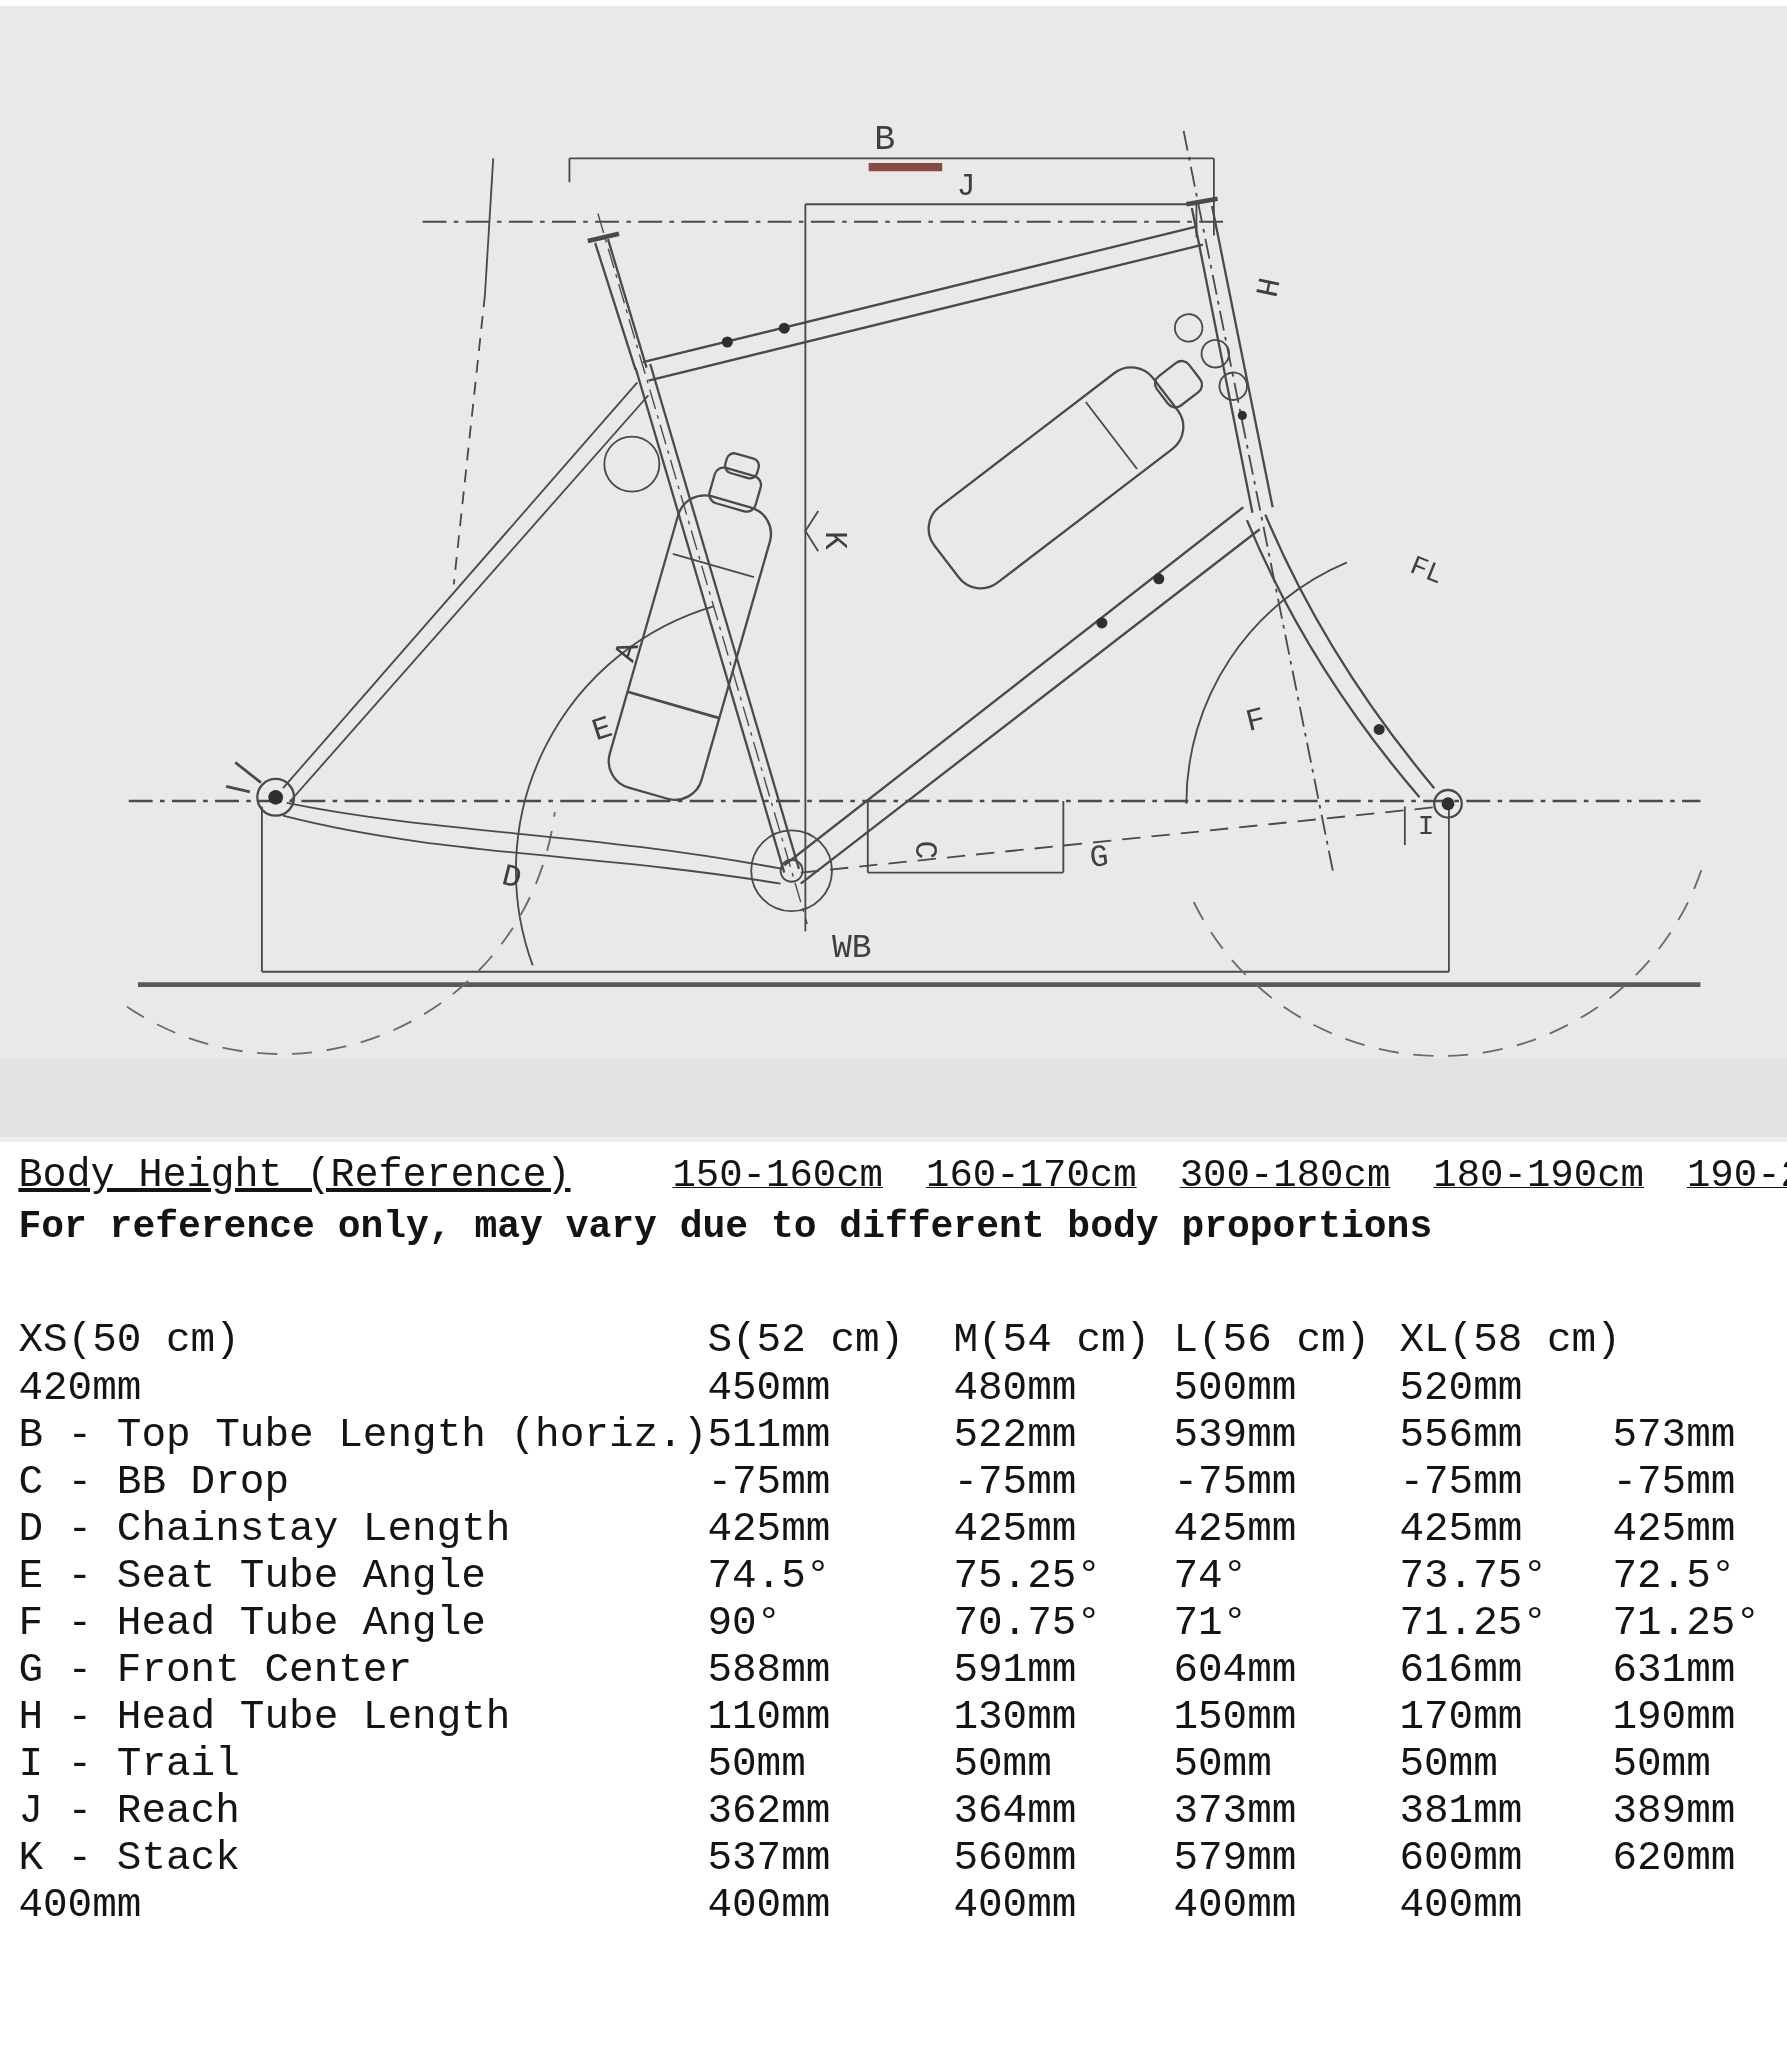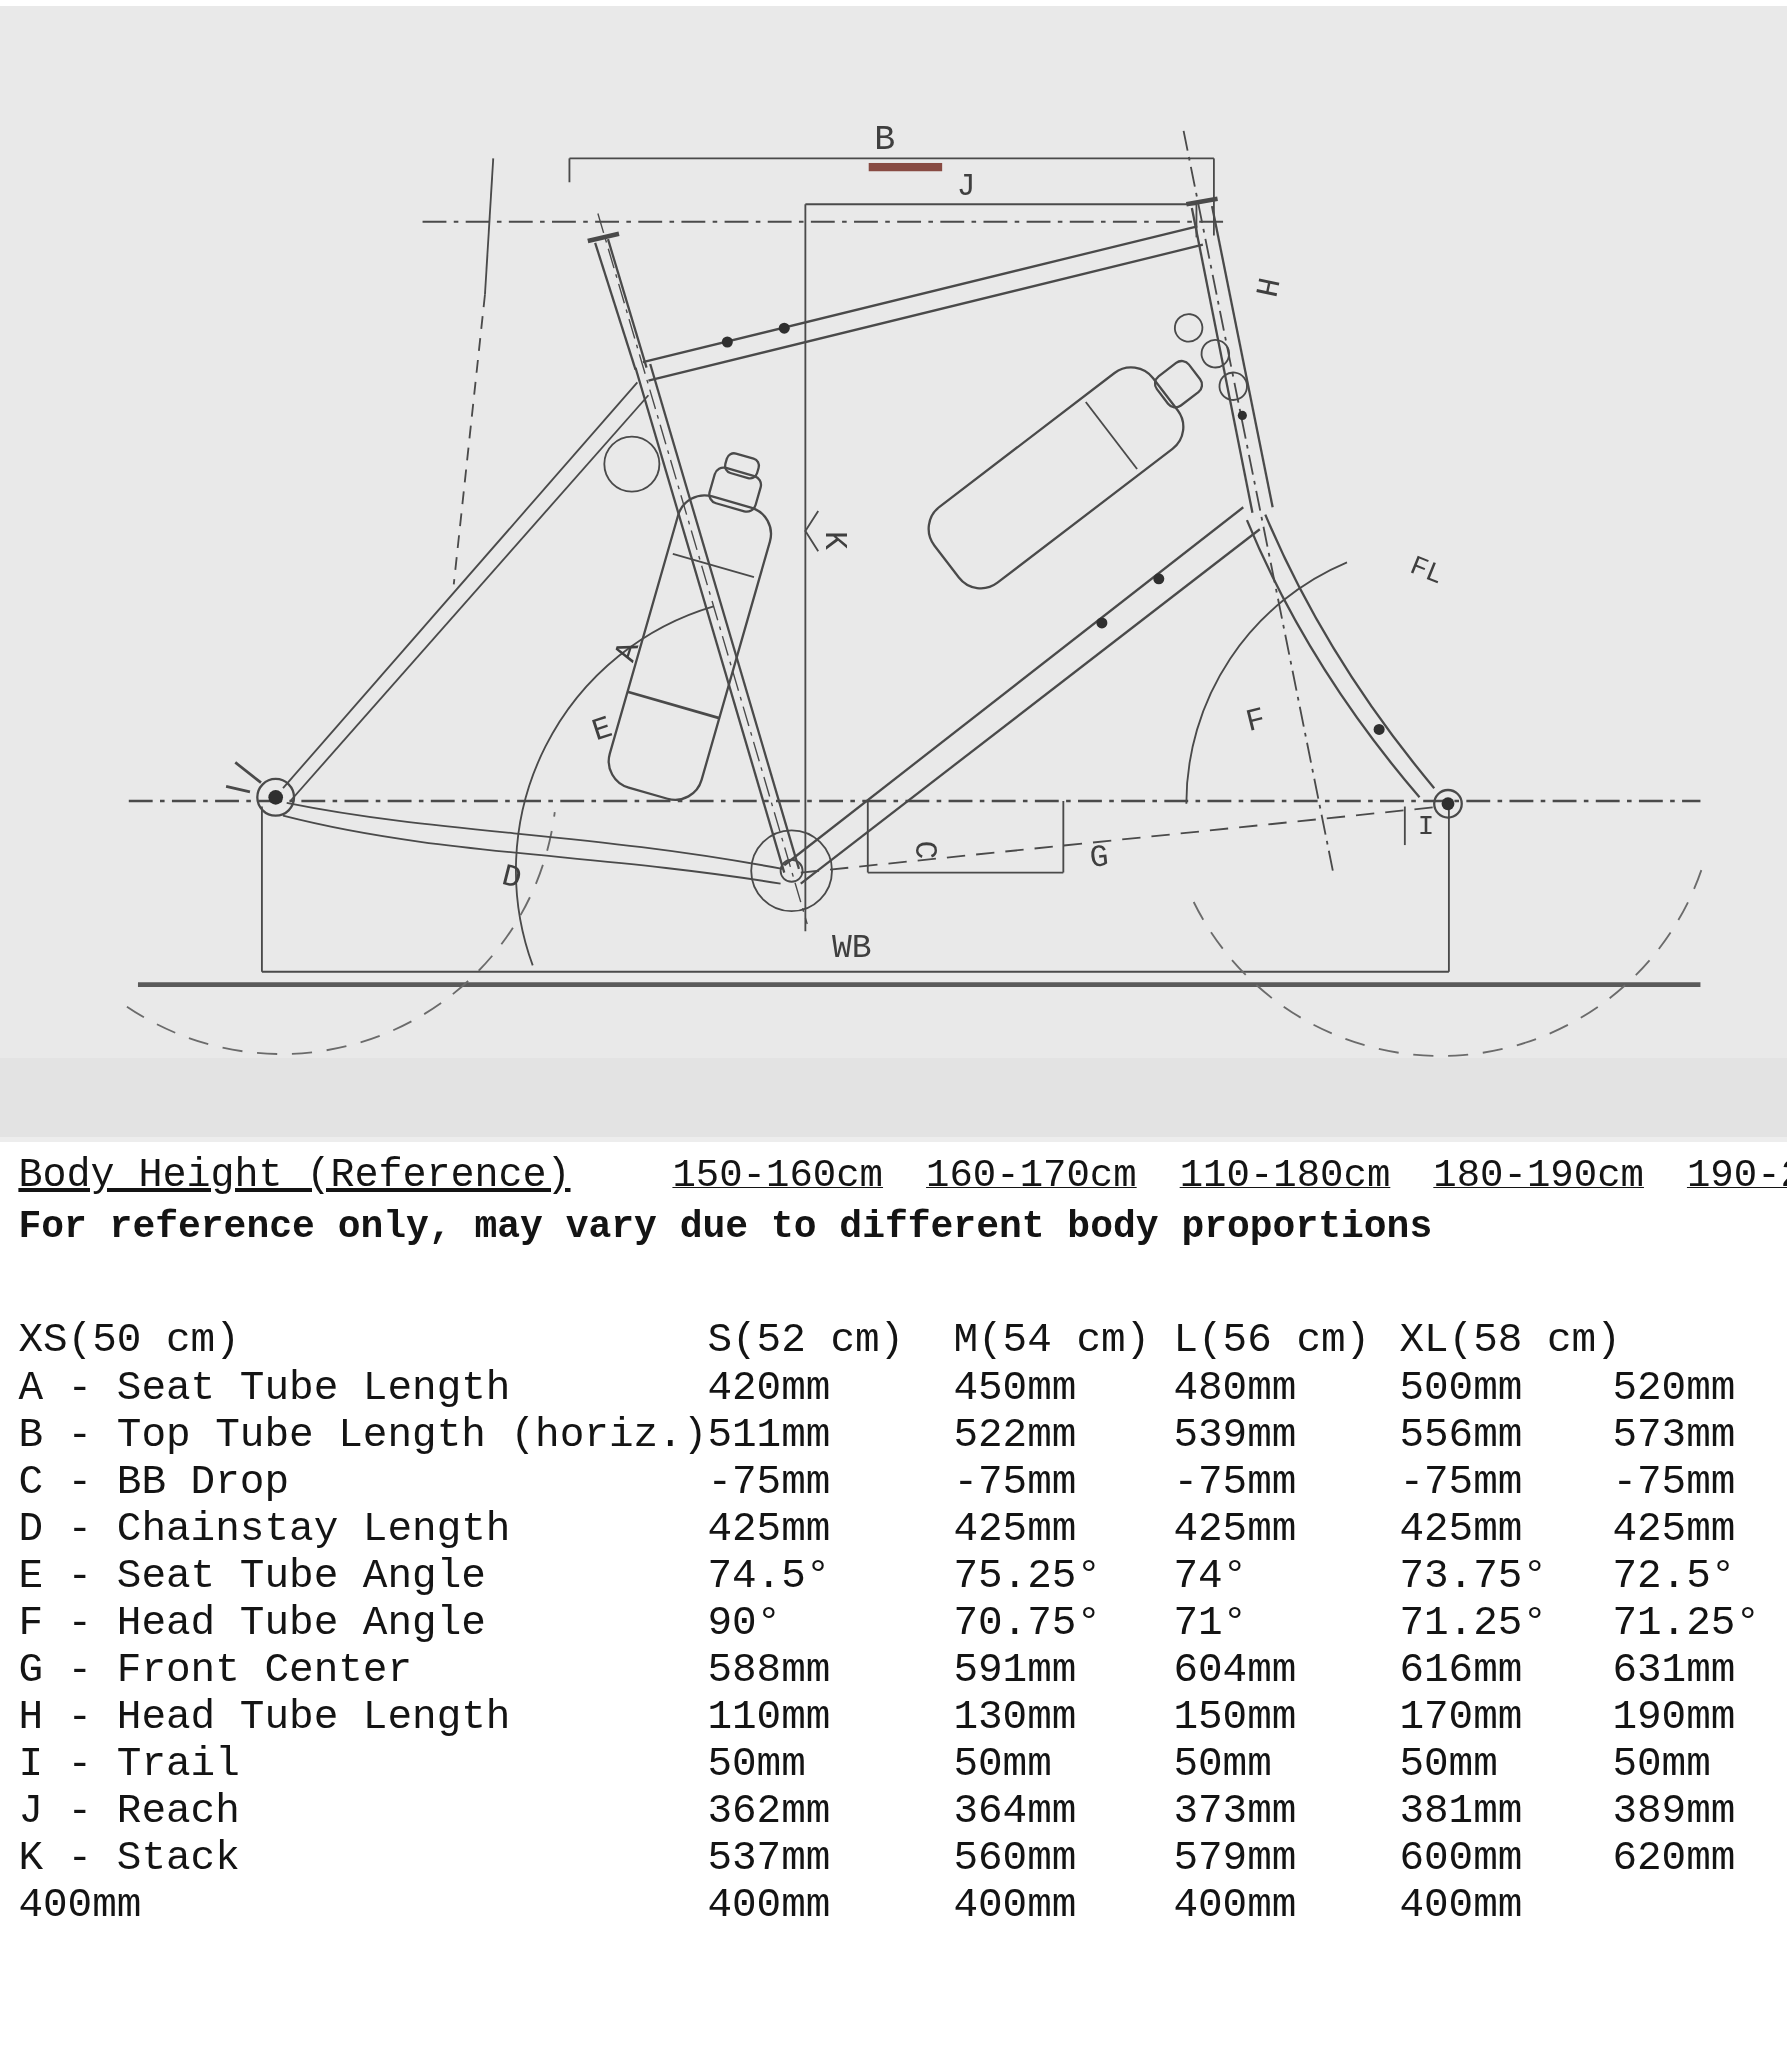--- a/index.html
+++ b/index.html
@@ -154,35 +154,34 @@
         <text class="lbl" x="1188" y="944" font-size="34" transform="rotate(-6 1188 944)">G</text>
         <text class="lbl" x="906" y="1042" font-size="36">WB</text>
         <text class="lbl" x="1544" y="908" font-size="30">I</text>
       </g>
     </svg>
     <div class="scan-band"></div>
   </div>
 
   <div class="bh-line">
     <span class="bh-title">Body Height (Reference)</span>
-    <span><span class="bh-range">150-160cm</span><span class="bh-range">160-170cm</span><span class="bh-range">110-180cm</span><span class="bh-range">180-190cm</span><span class="bh-range">190-200cm</span></span>
+    <span><span class="bh-range">150-160cm</span><span class="bh-range">160-170cm</span><span class="bh-range">300-180cm</span><span class="bh-range">180-190cm</span><span class="bh-range">190-200cm</span></span>
   </div>
   <div class="note-line">For reference only, may vary due to different body proportions</div>
 
   <div class="geo-table">
     <div class="trow thead">
     <span class="c-val">XS(50 cm)</span>
         <span class="c-val">S(52 cm)</span>
         <span class="c-val">M(54 cm)</span>
         <span class="c-val">L(56 cm)</span>
         <span class="c-val">XL(58 cm)</span>
       </div>
     <div>
         <div class="trow">
-          <span class="c-name">A - Seat Tube Length</span>
           <span class="c-val">420mm</span>
           <span class="c-val">450mm</span>
           <span class="c-val">480mm</span>
           <span class="c-val">500mm</span>
           <span class="c-val">520mm</span>
         </div>
         <div class="trow">
           <span class="c-name">B - Top Tube Length (horiz.)</span>
           <span class="c-val">511mm</span>
           <span class="c-val">522mm</span>

